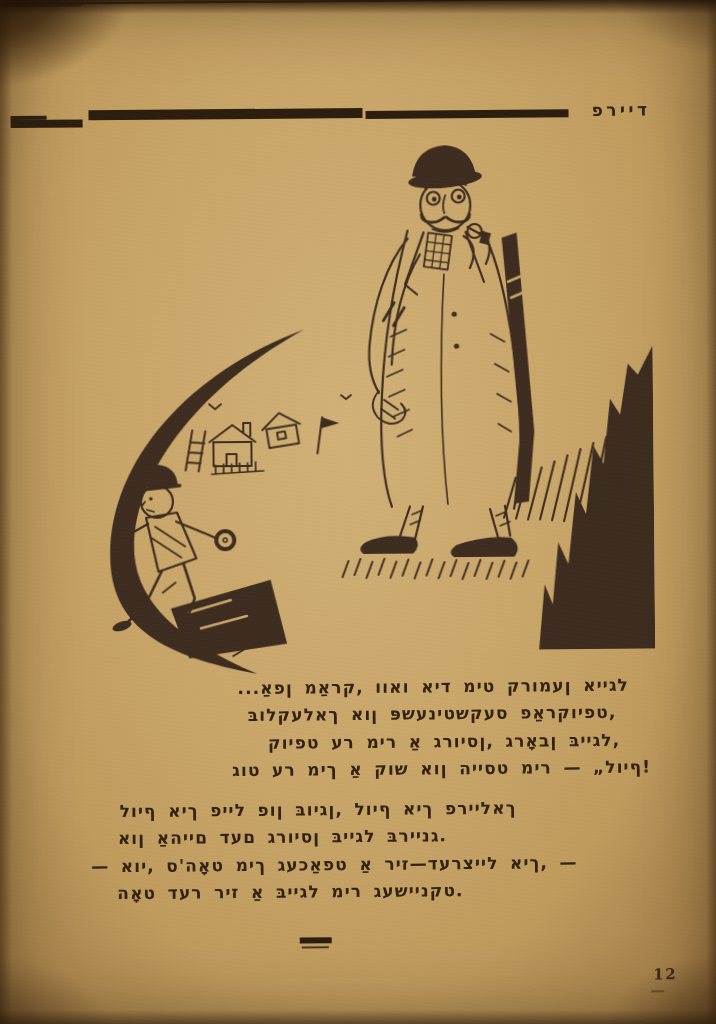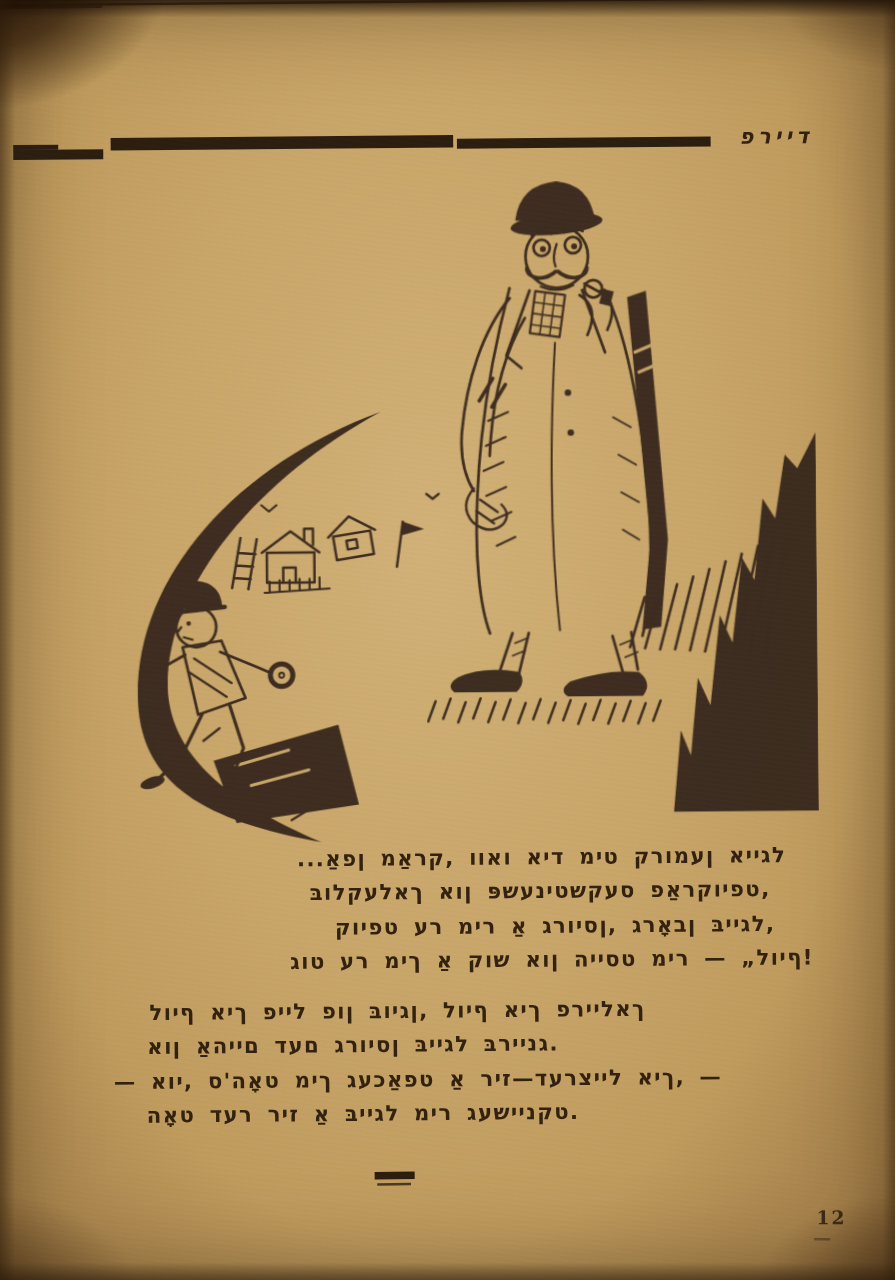--- a/index.html
+++ b/index.html
@@ -31,21 +31,21 @@
   
   .yi{direction:ltr;unicode-bidi:bidi-override;color:#32220f;font-weight:700;}
   
   .rule{position:absolute;background:#2d1f10;}
   .rule-left{left:14px;top:117px;width:72px;height:8px;}
   .rule-left-step{left:14px;top:113px;width:36px;height:4px;}
   .rule-mainA{left:92px;top:108px;width:274px;height:10px;}
   .rule-mainB{left:369px;top:111px;width:203px;height:8px;}
   .hairline1{left:92px;top:124px;width:566px;height:2px;background:rgba(45,31,16,.75);}
   .hairline2{left:12px;top:131px;width:86px;height:2px;background:rgba(45,31,16,.7);}
-  .header-title{position:absolute;right:62px;top:102px;font-size:17px;letter-spacing:3.5px;font-style:italic;}
+  .header-title{position:absolute;right:62px;top:102px;font-size:17px;letter-spacing:3.5px;}
   
   figure.illo{position:absolute;left:58px;top:133px;margin:0;width:600px;height:552px;}
   
   .stanza{position:absolute;font-size:17px;line-height:27.4px;letter-spacing:1.1px;word-spacing:4.5px;}
   .stanza1{left:230px;top:674px;width:480px;}
   .stanza2{left:88px;top:796px;width:560px;}
   .s1-l0{margin-left:6px;}  .s1-l1{margin-left:16px;} .s1-l2{margin-left:36px;} .s1-l3{margin-left:0;}
   .s2-l0{margin-left:29px;} .s2-l1{margin-left:27px;} .s2-l2{margin-left:0;}  .s2-l3{margin-left:26px;}
   
   .orn-bar1{position:absolute;left:296px;top:937px;width:32px;height:6px;background:#2d1f10;}

